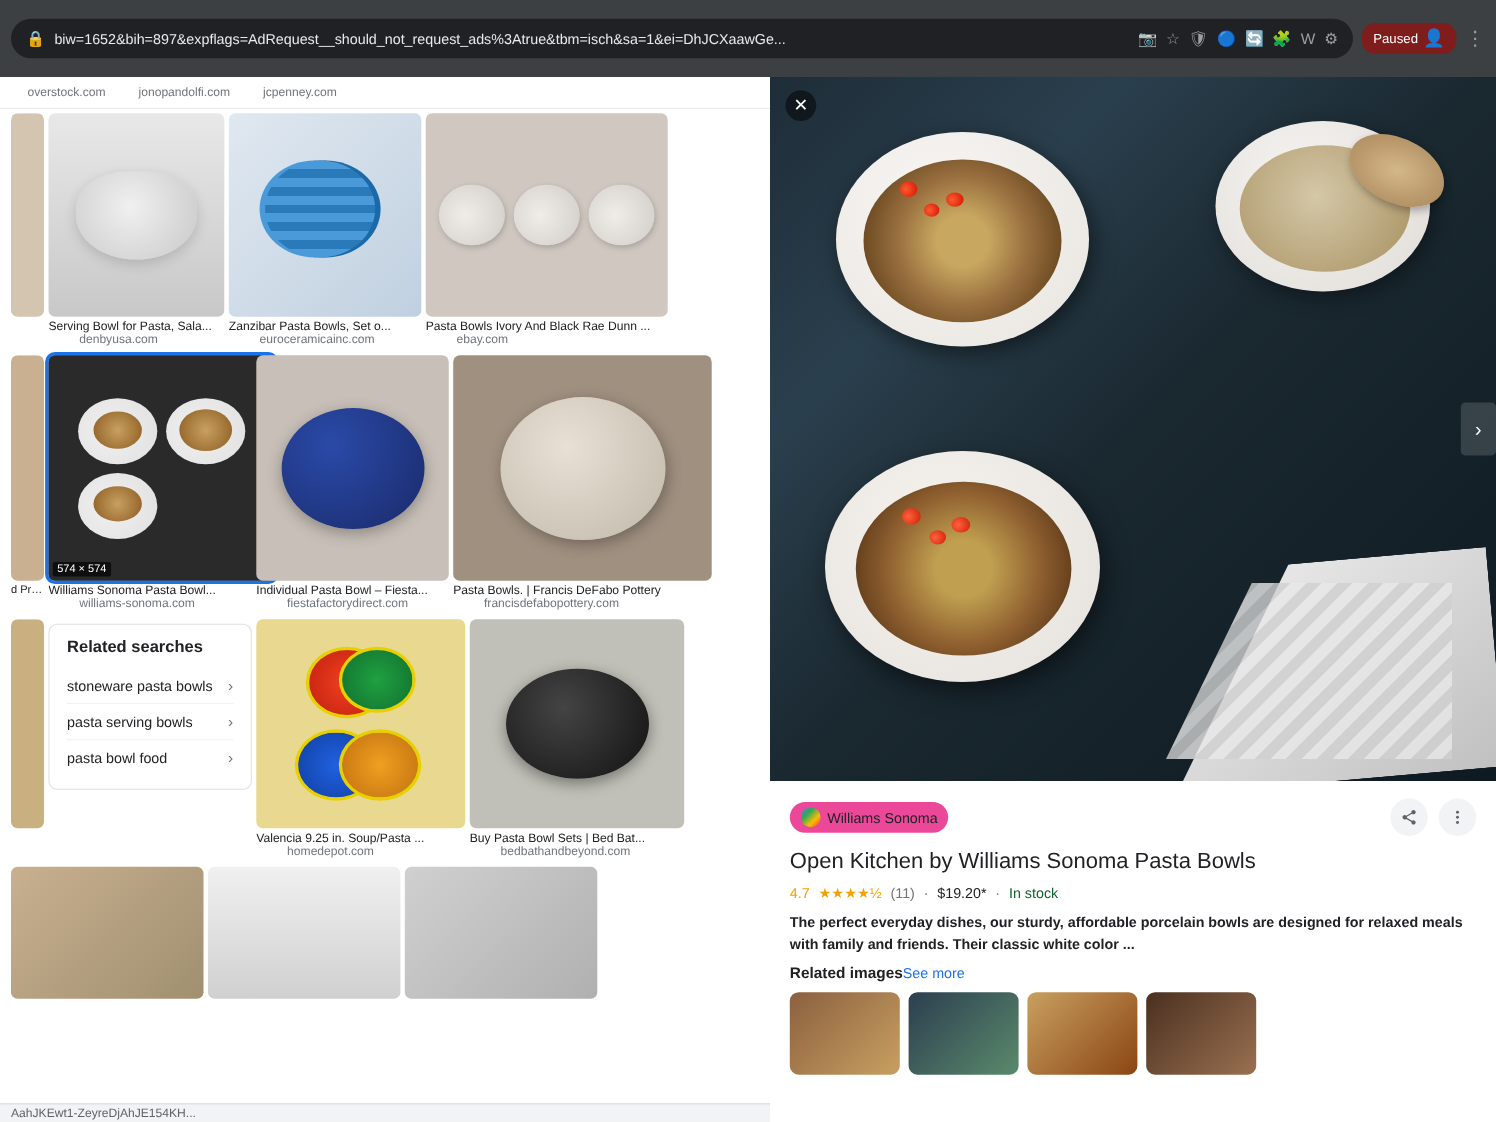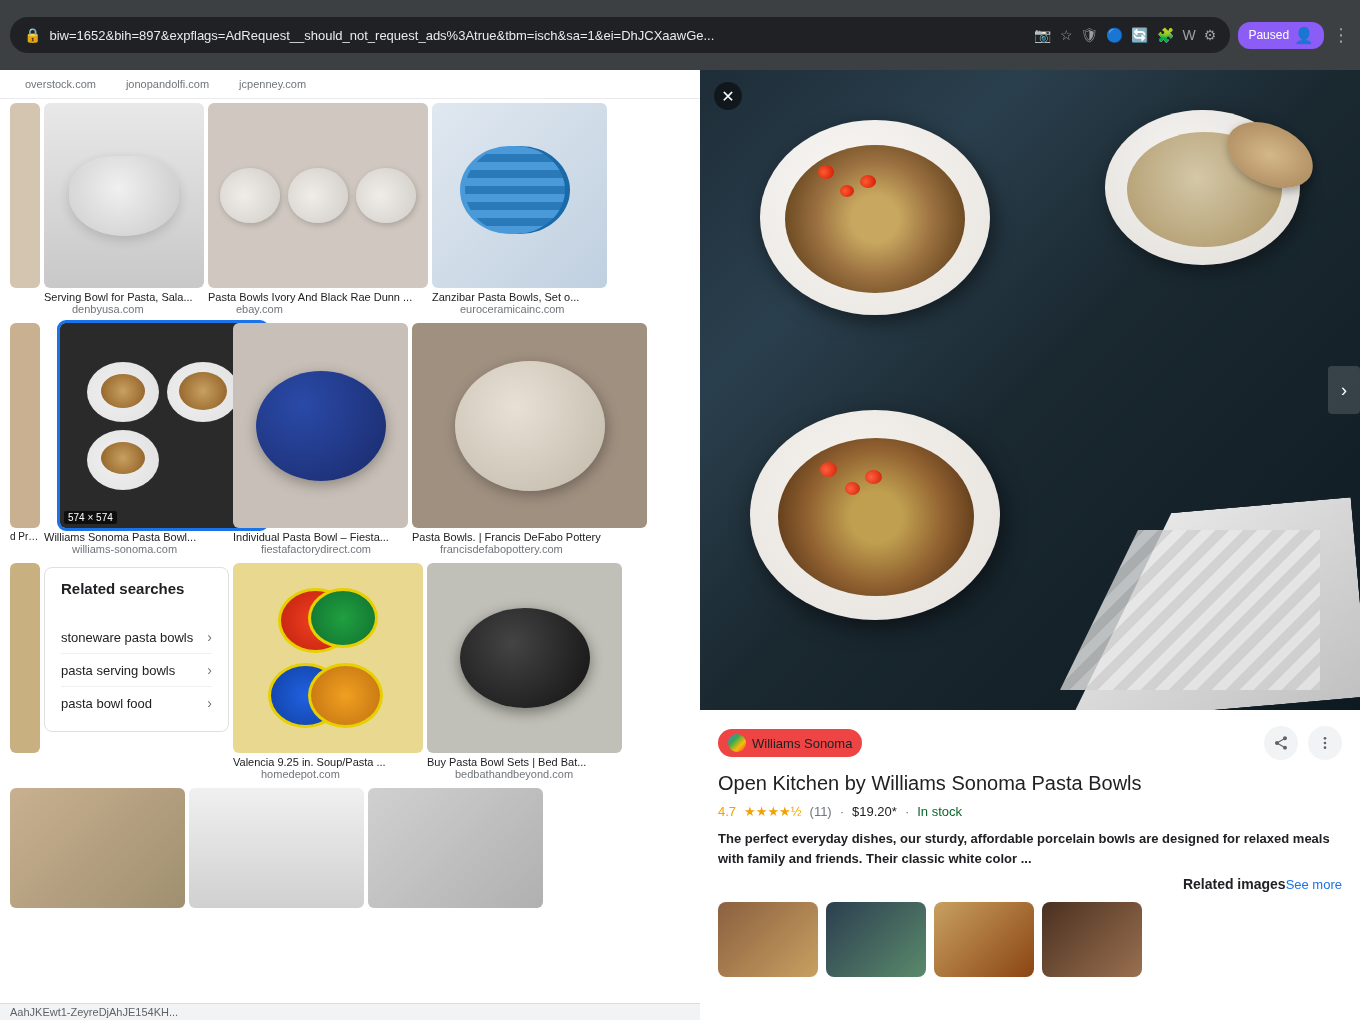--- a/index.html
+++ b/index.html
@@ -32,21 +32,21 @@
       overflow: hidden;
       white-space: nowrap;
       text-overflow: ellipsis;
     }
     .browser-icon {
       color: #9aa0a6;
       font-size: 14px;
       cursor: pointer;
     }
     .paused-badge {
-      background: #8b5cf6;
+      background: #7f1d1d;
       color: white;
       border-radius: 12px;
       padding: 4px 10px;
       font-size: 12px;
       display: flex;
       align-items: center;
       gap: 5px;
     }
     .three-dot { color: #9aa0a6; font-size: 18px; cursor: pointer; }
 
@@ -135,21 +135,21 @@
       border: 1px solid #e0e0e0;
       border-radius: 8px;
       padding: 12px 16px;
       width: 185px;
       margin: 4px 0;
     }
     .related-searches-title {
       font-size: 15px;
       font-weight: bold;
       color: #202124;
-      margin-bottom: 24px;
+      margin-bottom: 10px;
     }
     .related-search-item {
       display: flex;
       align-items: center;
       justify-content: space-between;
       padding: 8px 0;
       border-bottom: 1px solid #f0f0f0;
       cursor: pointer;
       font-size: 13px;
       color: #202124;
@@ -235,21 +235,21 @@
     .source-row {
       display: flex;
       align-items: center;
       justify-content: space-between;
       margin-bottom: 10px;
     }
     .source-badge {
       display: flex;
       align-items: center;
       gap: 6px;
-      background: #ef4444;
+      background: #ec4899;
       border-radius: 16px;
       padding: 5px 10px;
       font-size: 13px;
       color: #202124;
     }
     .source-icon {
       width: 18px;
       height: 18px;
       border-radius: 50%;
       background: linear-gradient(135deg, #4285f4, #34a853, #fbbc05, #ea4335);
@@ -304,21 +304,21 @@
       font-size: 11px;
       color: #70757a;
       margin-bottom: 14px;
       line-height: 1.4;
     }
     .pricing-note a { color: #1a73e8; text-decoration: none; }
 
     .related-images-row {
       display: flex;
       align-items: center;
-      justify-content: flex-end;
+      justify-content: flex-start;
       margin-bottom: 10px;
     }
     .related-images-title {
       font-size: 14px;
       font-weight: bold;
       color: #202124;
     }
     .see-more-link {
       font-size: 13px;
       color: #1a73e8;
@@ -405,56 +405,56 @@
       <div class="image-card" style="width:160px;">
         <div class="img-box bg-white" style="width:160px; height:185px;">
           <div style="width:100%;height:100%;background:linear-gradient(180deg,#e8e8e8,#c8c8c8);border-radius:6px;display:flex;align-items:center;justify-content:center;">
             <div style="width:110px;height:80px;border-radius:50% 50% 60% 60%;background:radial-gradient(circle at 45% 40%,#f0f0f0,#c8c8c8);box-shadow:0 4px 12px rgba(0,0,0,0.15);"></div>
           </div>
         </div>
         <div class="img-label">Serving Bowl for Pasta, Sala...</div>
         <div class="img-source">denbyusa.com</div>
       </div>
 
-      <div class="image-card" style="width:220px;">
-        <div class="img-box bg-cream" style="width:220px; height:185px;">
-          <div style="width:100%;height:100%;background:#d0c8c0;border-radius:6px;position:relative;display:flex;align-items:center;justify-content:center;gap:8px;">
-            <div style="width:60px;height:55px;border-radius:50%;background:radial-gradient(circle at 40%,#f0ece8,#d0ccc8);box-shadow:1px 2px 6px rgba(0,0,0,0.2);"></div>
-            <div style="width:60px;height:55px;border-radius:50%;background:radial-gradient(circle at 40%,#f0ece8,#d0ccc8);box-shadow:1px 2px 6px rgba(0,0,0,0.2);"></div>
-            <div style="width:60px;height:55px;border-radius:50%;background:radial-gradient(circle at 40%,#f0ece8,#d0ccc8);box-shadow:1px 2px 6px rgba(0,0,0,0.2);"></div>
-          </div>
-        </div>
-        <div class="img-label">Pasta Bowls Ivory And Black Rae Dunn ...</div>
-        <div class="img-source">ebay.com</div>
-      </div>
-
       <div class="image-card" style="width:175px;">
         <div class="img-box" style="width:175px; height:185px; background:linear-gradient(135deg,#e0e8f0,#c0d0e0);">
           <div style="width:100%;height:100%;border-radius:6px;display:flex;align-items:center;justify-content:center;">
             <div style="width:120px;height:100px;position:relative;">
               <div style="position:absolute;top:0;left:10px;width:100px;height:88px;border-radius:50%;background:#1a6aaa;border-bottom:8px solid #1255889;"></div>
               <div style="position:absolute;top:0;left:0;width:100px;height:88px;border-radius:50%;background:#4a9ada;"></div>
               <div style="position:absolute;top:0;left:5px;width:100px;height:88px;border-radius:50%;background:repeating-linear-gradient(0deg,#4a9ada,#4a9ada 8px,#2a7aba 8px,#2a7aba 16px);"></div>
             </div>
           </div>
         </div>
         <div class="img-label">Zanzibar Pasta Bowls, Set o...</div>
         <div class="img-source">euroceramicainc.com</div>
       </div>
+
+      <div class="image-card" style="width:220px;">
+        <div class="img-box bg-cream" style="width:220px; height:185px;">
+          <div style="width:100%;height:100%;background:#d0c8c0;border-radius:6px;position:relative;display:flex;align-items:center;justify-content:center;gap:8px;">
+            <div style="width:60px;height:55px;border-radius:50%;background:radial-gradient(circle at 40%,#f0ece8,#d0ccc8);box-shadow:1px 2px 6px rgba(0,0,0,0.2);"></div>
+            <div style="width:60px;height:55px;border-radius:50%;background:radial-gradient(circle at 40%,#f0ece8,#d0ccc8);box-shadow:1px 2px 6px rgba(0,0,0,0.2);"></div>
+            <div style="width:60px;height:55px;border-radius:50%;background:radial-gradient(circle at 40%,#f0ece8,#d0ccc8);box-shadow:1px 2px 6px rgba(0,0,0,0.2);"></div>
+          </div>
+        </div>
+        <div class="img-label">Pasta Bowls Ivory And Black Rae Dunn ...</div>
+        <div class="img-source">ebay.com</div>
+      </div>
     </div>
 
     <div class="image-row">
 
       <div class="image-card" style="width:30px; overflow:hidden;">
         <div class="img-box bg-tan" style="width:30px; height:205px; border-radius:6px;"></div>
         <div class="img-label" style="font-size:10px;">d Prod...</div>
       </div>
 
       <div class="image-card" style="width:185px;">
-        <div class="img-box bg-dark selected" style="width:206px; height:205px;margin-left:16px;">
+        <div class="img-box bg-dark selected" style="width:206px; height:205px;">
           <div style="width:100%;height:100%;border-radius:4px;background:#2a2a2a;display:flex;flex-direction:column;align-items:center;justify-content:center;gap:5px;">
 
             <div style="display:grid;grid-template-columns:1fr 1fr;gap:8px;padding:15px;">
               <div style="width:72px;height:60px;border-radius:50%;background:radial-gradient(circle at 40%,#f0f0f0,#e0e0e0);position:relative;">
                 <div style="position:absolute;top:12px;left:14px;width:44px;height:34px;border-radius:50%;background:radial-gradient(circle,#c8a060,#8b5a20);"></div>
               </div>
               <div style="width:72px;height:60px;border-radius:50%;background:radial-gradient(circle at 40%,#f0f0f0,#e0e0e0);position:relative;">
                 <div style="position:absolute;top:10px;left:12px;width:48px;height:38px;border-radius:50%;background:radial-gradient(circle,#c8a060,#8b5a20);"></div>
               </div>
               <div style="width:72px;height:60px;border-radius:50%;background:radial-gradient(circle at 40%,#f0f0f0,#e0e0e0);position:relative;">

